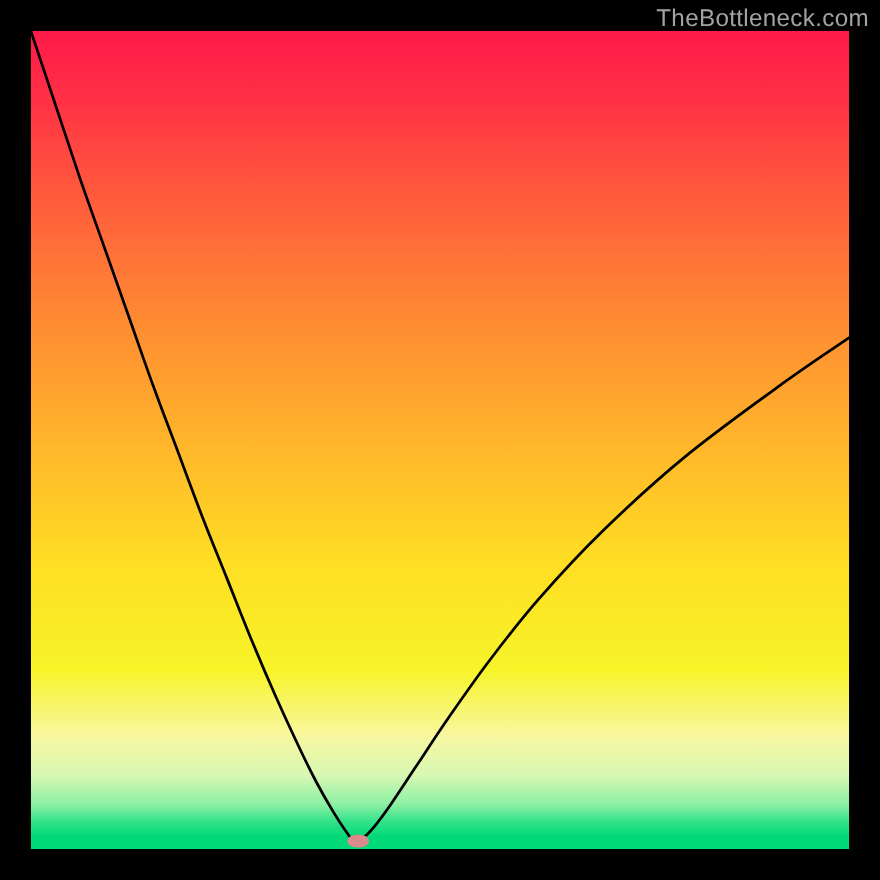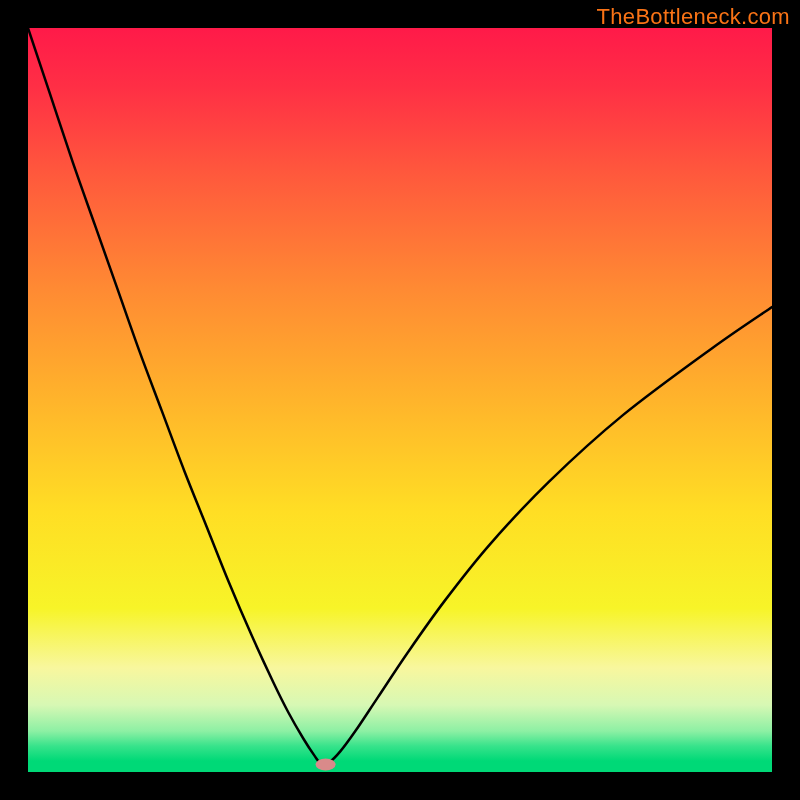--- a/index.html
+++ b/index.html
@@ -23,21 +23,21 @@
     position: absolute;
     left: 0;
     top: 0;
     width: 744px;
     height: 744px;
   }
   .watermark {
     position: absolute;
     top: 4px;
     right: 10px;
-    color: #f97316;
+    color: #a3a3a3;
     font-size: 22px;
     font-weight: 500;
     letter-spacing: 0.3px;
     user-select: none;
   }
   svg { display: block; }
 </style>
 </head>
 <body>
 

